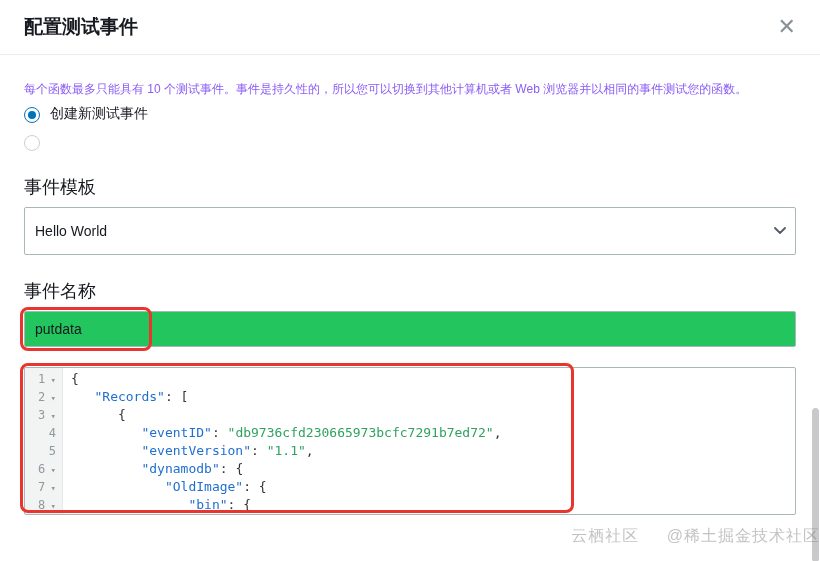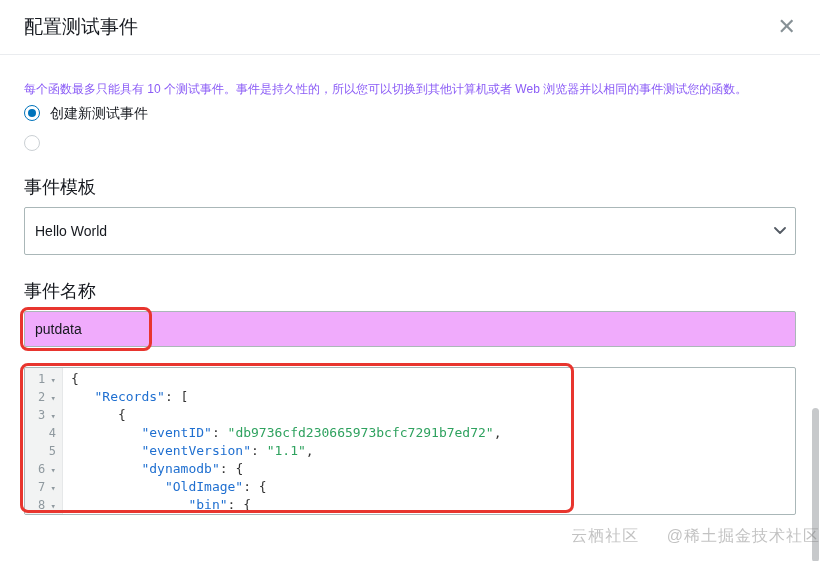--- a/index.html
+++ b/index.html
@@ -14,21 +14,21 @@
   }
   .modal-header {
     display: flex;
     align-items: center;
     justify-content: space-between;
     padding: 14px 24px 14px 24px;
     border-bottom: 1px solid #eaecef;
   }
   .modal-title {
     font-size: 19px;
-    font-weight: 400;
+    font-weight: 700;
     color: #16191f;
   }
   .close-x {
     font-size: 22px;
     color: #879196;
     cursor: pointer;
     line-height: 1;
   }
   .modal-body {
     padding: 24px 24px 0 24px;
@@ -37,21 +37,21 @@
     font-size: 12px;
     color: #8b5cf6;
     line-height: 1.8;
     margin-bottom: 4px;
   }
   .radio-group {
     margin-bottom: 24px;
   }
   .radio-row {
     display: flex;
-    align-items: flex-start;
+    align-items: flex-end;
     gap: 10px;
     margin-bottom: 12px;
     cursor: pointer;
   }
   .radio-circle {
     width: 16px;
     height: 16px;
     border-radius: 50%;
     border: 1.5px solid #879196;
     display: inline-flex;
@@ -113,21 +113,21 @@
     margin-bottom: 20px;
   }
   .text-input {
     width: 100%;
     height: 36px;
     border: 1px solid #aab7b8;
     border-radius: 2px;
     padding: 0 10px;
     font-size: 14px;
     color: #16191f;
-    background: #f0abfc;
+    background: #22c55e;
   }
   .highlight-box-input {
     position: absolute;
     top: -4px;
     left: -4px;
     width: 132px;
     height: 44px;
     border: 3px solid #e8352e;
     border-radius: 8px;
     pointer-events: none;

